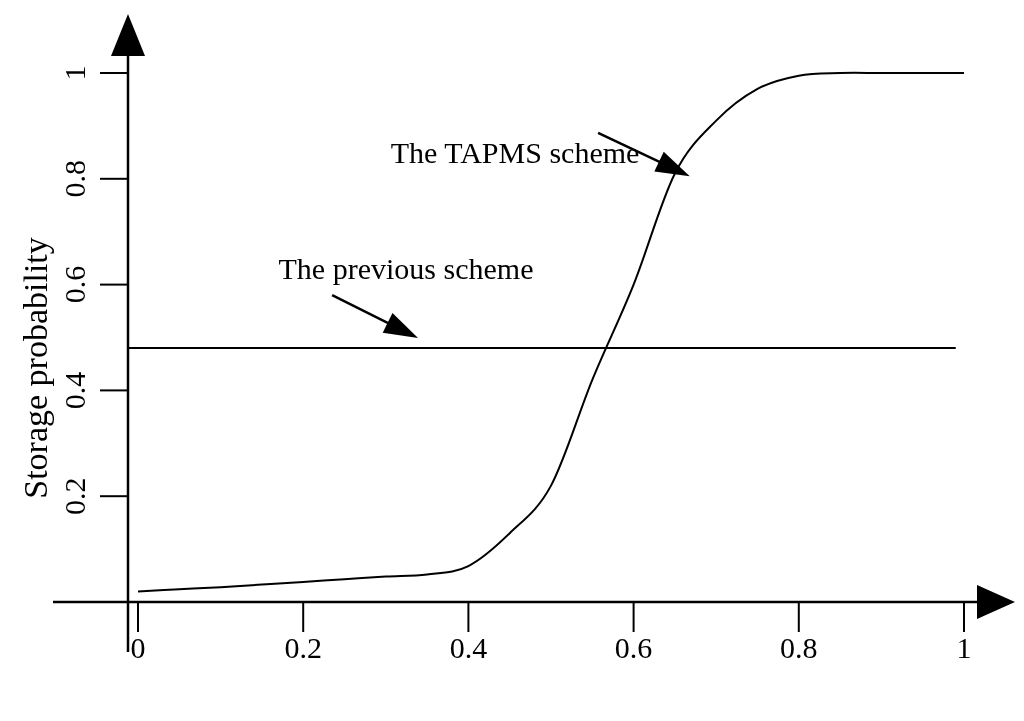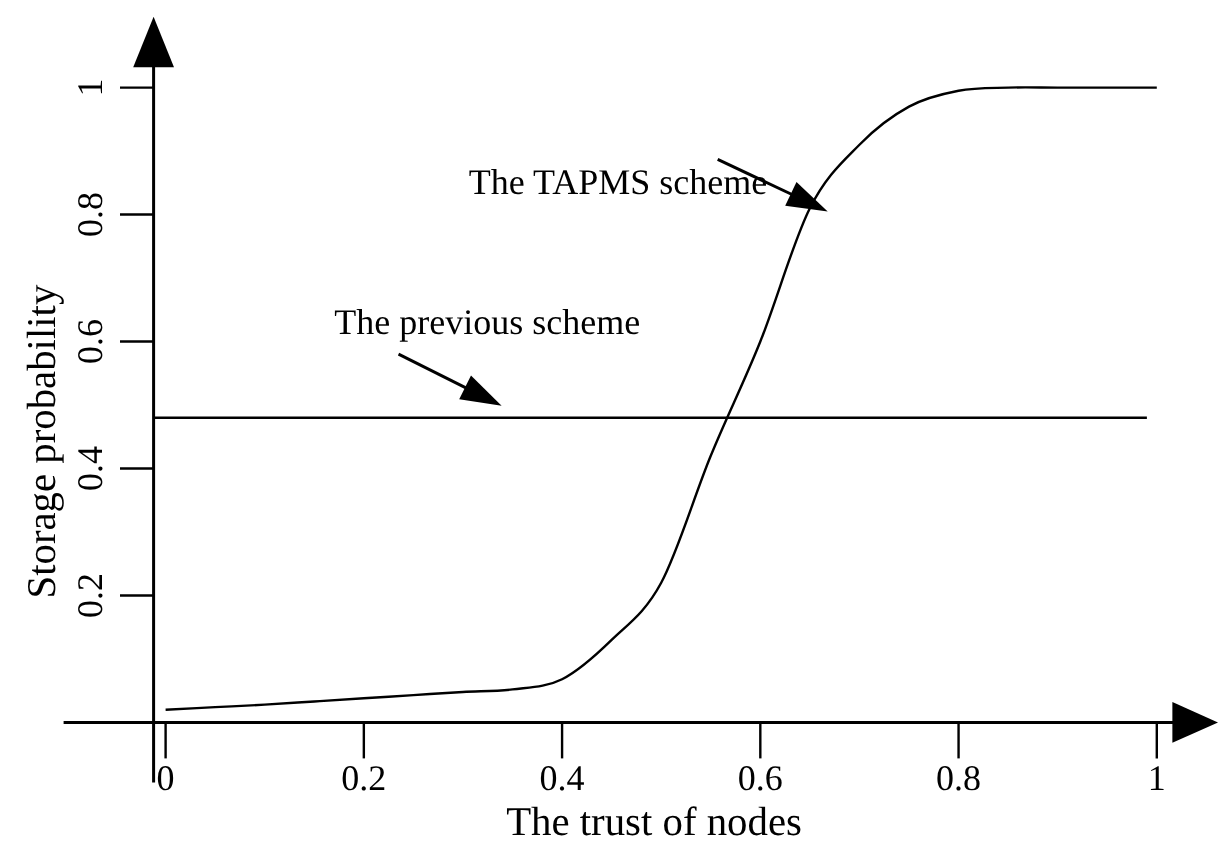--- a/index.html
+++ b/index.html
@@ -54,20 +54,19 @@
       <line x1="100" y1="73" x2="128" y2="73" stroke="#000000" stroke-width="2"></line>
       <text x="78" y="73" text-anchor="middle" dominant-baseline="middle" transform="rotate(-90 78 73)" font-size="30" font-family="&quot;Liberation Serif&quot;, serif" fill="#000000">1</text>
       <path d="M 138 591.42 C 144.88333333333333 591.0673333333333, 165.53333333333333 590.0093333333333, 179.3 589.304 C 193.0666666666667 588.5986666666666, 206.83333333333337 587.9815, 220.60000000000002 587.188 C 234.36666666666667 586.3945, 248.1333333333333 585.4246666666667, 261.9 584.543 C 275.66666666666663 583.6613333333333, 289.4333333333334 582.7796666666667, 303.20000000000005 581.898 C 316.9666666666667 581.0163333333334, 330.73333333333335 580.1346666666667, 344.5 579.253 C 358.26666666666665 578.3713333333334, 372.0333333333333 577.4014999999999, 385.79999999999995 576.608 C 399.5666666666666 575.8145, 413.33333333333326 576.2553333333333, 427.09999999999997 574.492 C 440.8666666666667 572.7286666666666, 454.6333333333334 572.905, 468.40000000000003 566.028 C 482.1666666666667 559.1510000000001, 495.93333333333334 546.6313333333334, 509.7 533.23 C 523.4666666666667 519.8286666666667, 537.2333333333333 511.18833333333333, 551 485.62 C 564.7666666666667 460.0516666666667, 578.5333333333333 413.3233333333334, 592.3 379.82000000000005 C 606.0666666666666 346.3166666666667, 619.8333333333333 318.985, 633.5999999999999 284.6 C 647.3666666666666 250.215, 661.1333333333333 200.84166666666667, 674.9 173.51 C 688.6666666666666 146.1783333333333, 702.4333333333333 134.7166666666666, 716.1999999999999 120.60999999999996 C 729.9666666666666 106.50333333333329, 743.7333333333333 96.36416666666666, 757.5 88.87 C 771.2666666666667 81.37583333333335, 785.0333333333334 78.28999999999998, 798.8000000000001 75.64499999999998 C 812.5666666666667 72.99999999999999, 826.3333333333334 73.44083333333333, 840.1 73 C 853.8666666666667 72.55916666666667, 867.6333333333333 73, 881.4 73 C 895.1666666666666 73, 908.9333333333333 73, 922.6999999999999 73 C 936.4666666666666 73, 957.1166666666667 73, 964 73" fill="none" stroke="#000000" stroke-width="2"></path>
       <line x1="128" y1="348.08000000000004" x2="955.74" y2="348.08000000000004" stroke="#000000" stroke-width="2"></line>
       <line x1="598.0820000000001" y1="132.777" x2="662.6498934500115" y2="163.3250234940405" stroke="#000000" stroke-width="2.5"></line>
       <polygon points="689.768,176.15499999999997 654.3298211911613,171.55766569490834 663.7384706288649,151.67105422491682" fill="#000000"></polygon>
       <line x1="332.11" y1="295.18" x2="391.1683213005626" y2="324.63834896405064" stroke="#000000" stroke-width="2.5"></line>
       <polygon points="418.014,338.029 382.6789920941228,332.6963443490511 392.49880285381903,313.00951330279696" fill="#000000"></polygon>
     </svg>
 
-  <div id="xlabel" class="lbl axis-title" style="left:545px;top:686px;">The trust of nodes</div>
 
   <div id="ylabel" class="lbl axis-title" style="left:36px;top:368px;">Storage probability</div>
 
   <div id="ann-tapms" class="lbl annotation" style="left:515px;top:121px;margin-top:32px;">The TAPMS scheme</div>
 
   <div id="ann-previous" class="lbl annotation" style="left:370px;top:269px;margin-left:36px;">The previous scheme</div>
 </div>
 
 </body></html>

